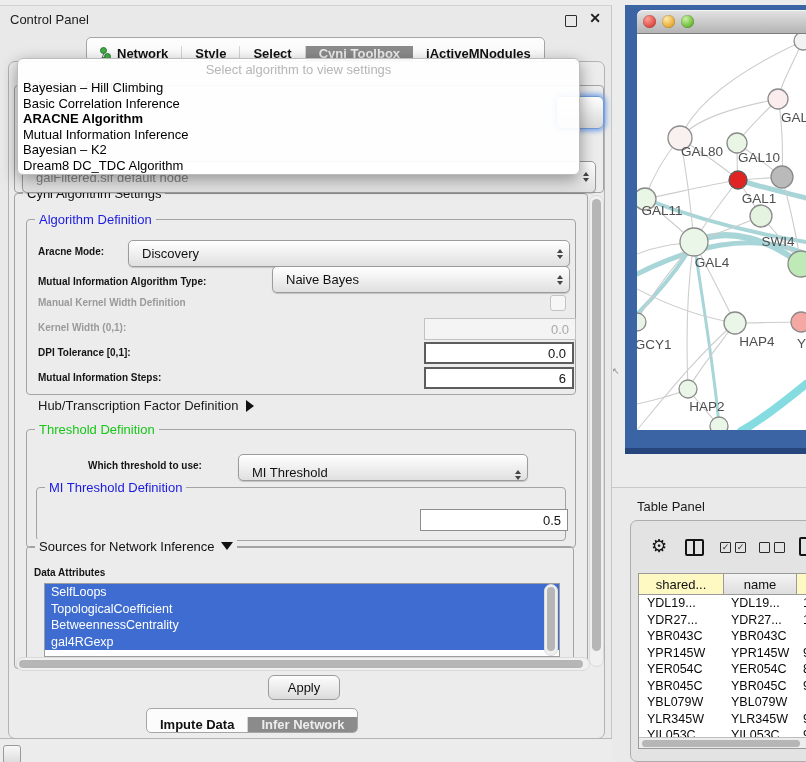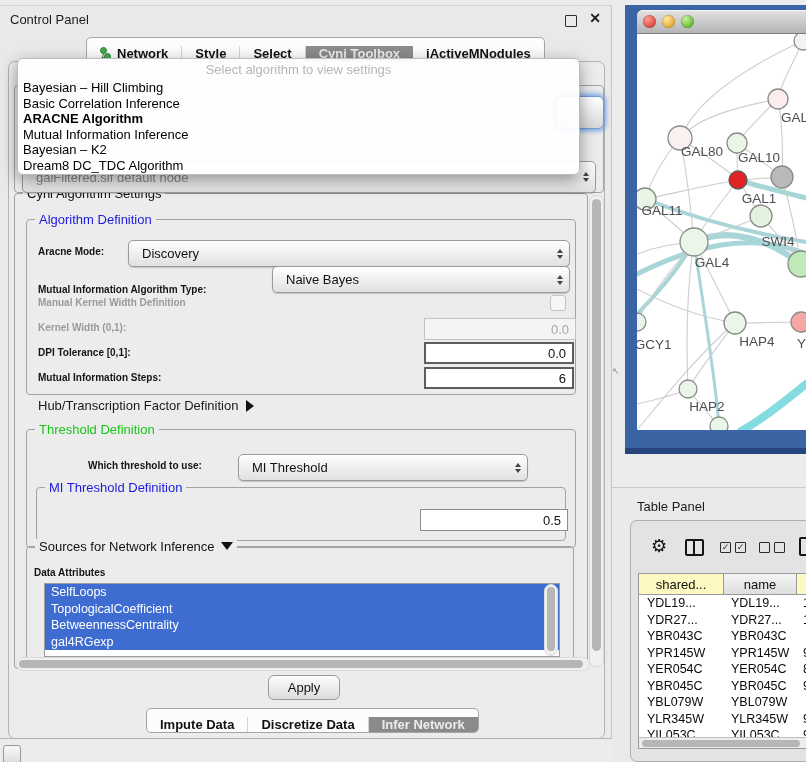--- a/index.html
+++ b/index.html
@@ -175,21 +175,21 @@
     <span class="gtitle blue">Algorithm Definition</span>
   </div>
   <div class="abs lbl" style="left:38px;top:240px;">Aracne Mode:</div>
   <div class="abs combo" style="left:128px;top:234px;width:440px;height:25px;">
     <span class="val">Discovery</span>
     <span class="stepper">
         <b class="up"></b>
         <b class="dn"></b>
       </span>
   </div>
-  <div class="abs lbl" style="left:38px;top:278px;">Mutual Information Algorithm Type:</div>
+  <div class="abs lbl" style="left:38px;top:270px;">Mutual Information Algorithm Type:</div>
   <div class="abs combo" style="left:272px;top:260px;width:296px;height:25px;">
     <span class="val">Naive Bayes</span>
     <span class="stepper">
         <b class="up"></b>
         <b class="dn"></b>
       </span>
   </div>
   <div class="abs lbl dis" style="left:38px;top:291px;">Manual Kernel Width Definition</div>
   <div class="abs chk" style="left:550px;top:289px;"></div>
   <div class="abs lbl dis" style="left:38px;top:316px;">Kernel Width (0,1):</div>
@@ -200,21 +200,21 @@
   <div class="abs field bord2" style="left:424px;top:361px;width:140px;height:18px;">6</div>
 
   <div class="abs plain" style="left:38px;top:392px;">
     <span>Hub/Transcription Factor Definition</span><span class="tri-r"></span>
   </div>
 
   <div class="abs gbox" style="left:26px;top:423px;width:548px;height:117px;">
     <span class="gtitle green">Threshold Definition</span>
   </div>
   <div class="abs lbl" style="left:88px;top:454px;">Which threshold to use:</div>
-  <div class="abs combo" style="left:238px;top:448px;width:288px;height:25px;">
+  <div class="abs combo" style="left:238px;top:448px;width:288px;height:25px;align-items:flex-end;">
     <span class="val">MI Threshold</span>
     <span class="stepper">
         <b class="up"></b>
         <b class="dn"></b>
       </span>
   </div>
   <div class="abs gbox" style="left:36px;top:481px;width:528px;height:52px;">
     <span class="gtitle blue">MI Threshold Definition</span>
   </div>
   <div class="abs field bord1" style="left:420px;top:503px;width:140px;height:20px;">0.5</div>
@@ -235,23 +235,20 @@
 
   <div class="abs sb-track-v" style="left:16px;top:651px;width:572px;height:12px;">
     <div class="sb-thumb abs" style="left:2px;top:1.5px;width:564px;height:8px;"></div>
   </div>
 
   <div class="abs btn" style="left:268px;top:669px;width:70px;height:23px;">Apply</div>
 
   <div class="abs tabstrip" style="left:146px;top:702px;">
     <div class="tab">
         <span>Impute Data</span>
-      </div>
-    <div class="tab">
-        <span>Discretize Data</span>
       </div>
     <div class="tab sel">
         <span>Infer Network</span>
       </div>
   </div>
 </div>
 
 <div class="abs splitter-mark">↖</div>
 
 <div class="abs" id="net-frame"></div>

